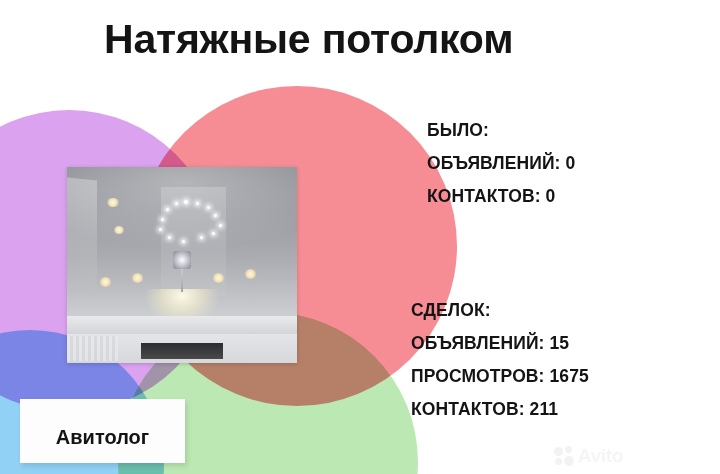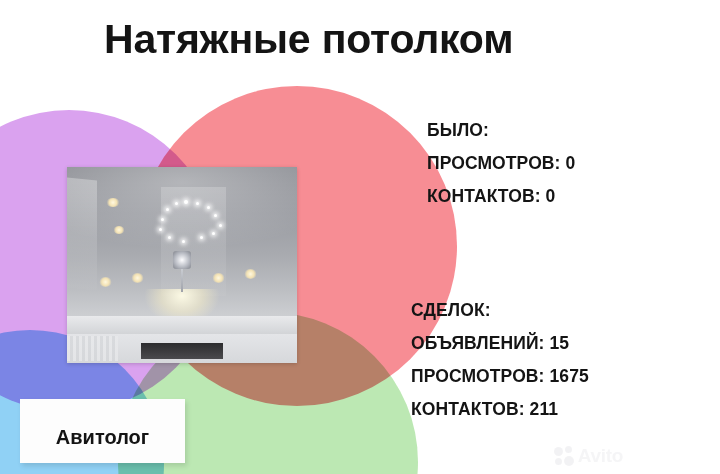--- a/index.html
+++ b/index.html
@@ -133,21 +133,21 @@
     <div class="ph-layer" id="ph-cornice"></div>
     <div class="ph-layer" id="ph-wall"></div>
     <div class="ph-layer" id="ph-moulding"></div>
     <div class="ph-layer" id="ph-radiator"></div>
   </div>
 
   <div id="title">Натяжные потолком</div>
 
   <div class="stats" id="stats-before">
     <div class="stat-line">БЫЛО:</div>
-    <div class="stat-line">ПРОСМОТРОВ: 0</div>
+    <div class="stat-line">ОБЪЯВЛЕНИЙ: 0</div>
     <div class="stat-line">КОНТАКТОВ: 0</div>
   </div>
 
   <div class="stats" id="stats-after">
     <div class="stat-line">СДЕЛОК:</div>
     <div class="stat-line">ОБЪЯВЛЕНИЙ: 15</div>
     <div class="stat-line">ПРОСМОТРОВ: 1675</div>
     <div class="stat-line">КОНТАКТОВ: 211</div>
   </div>
 

